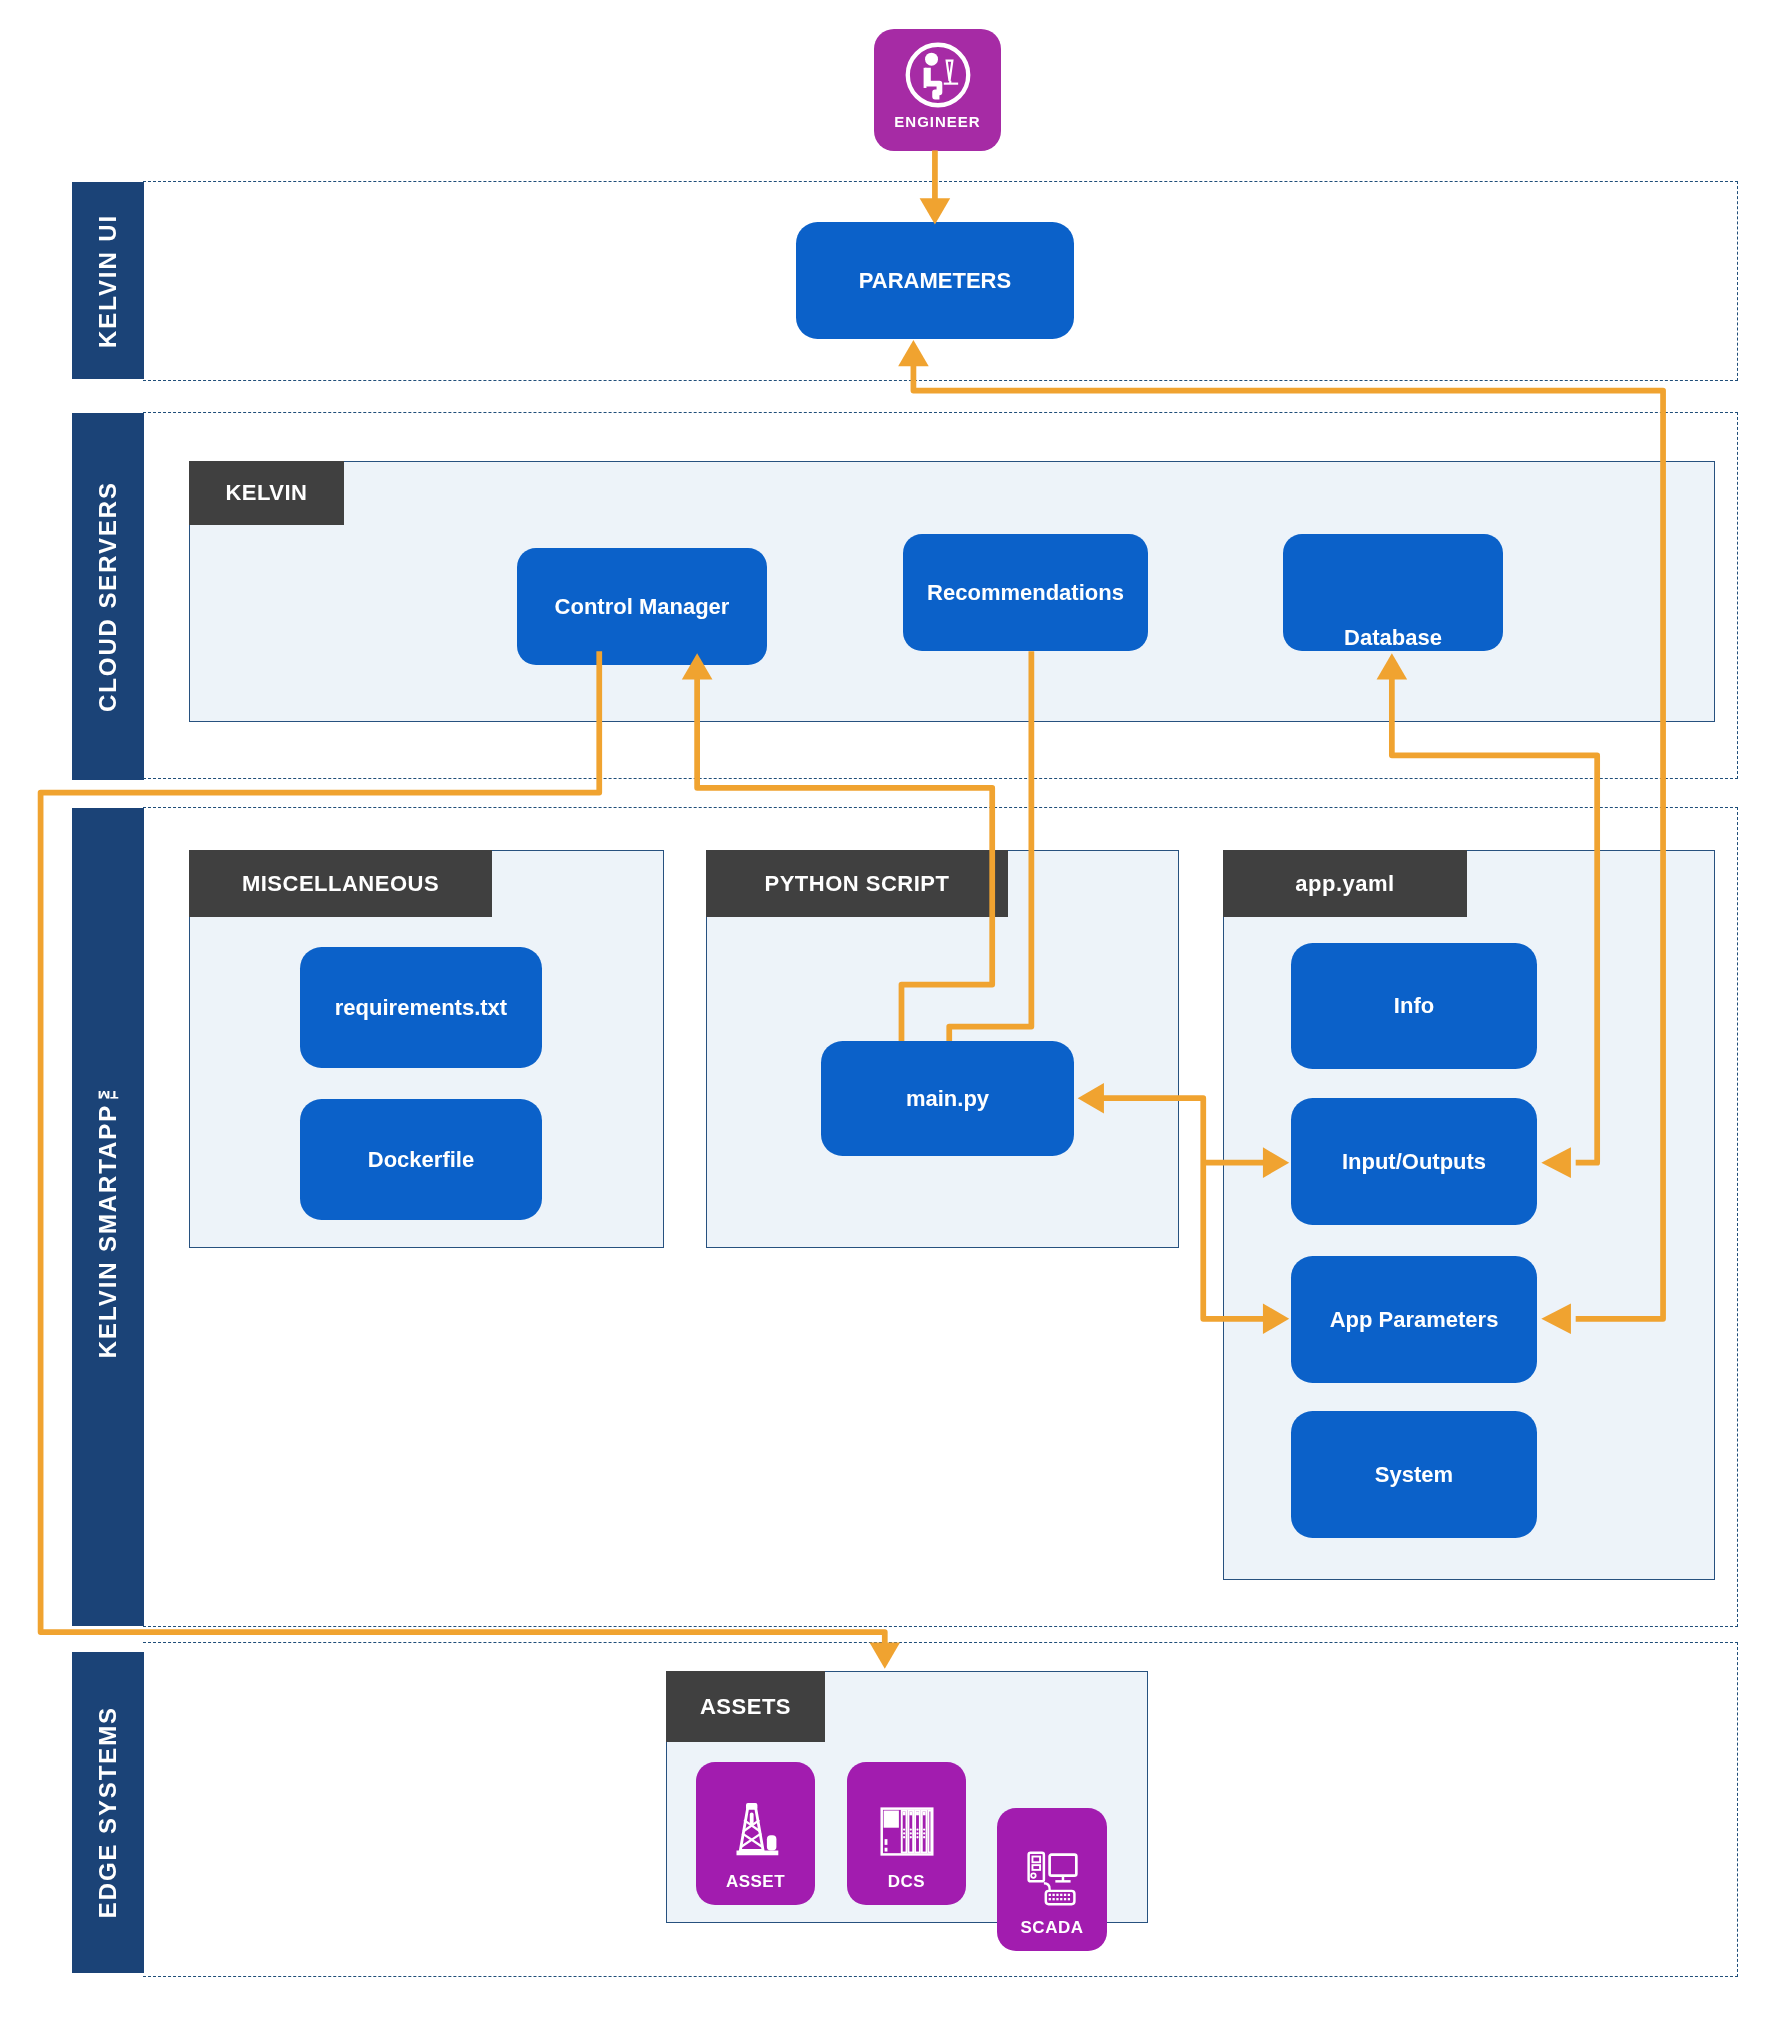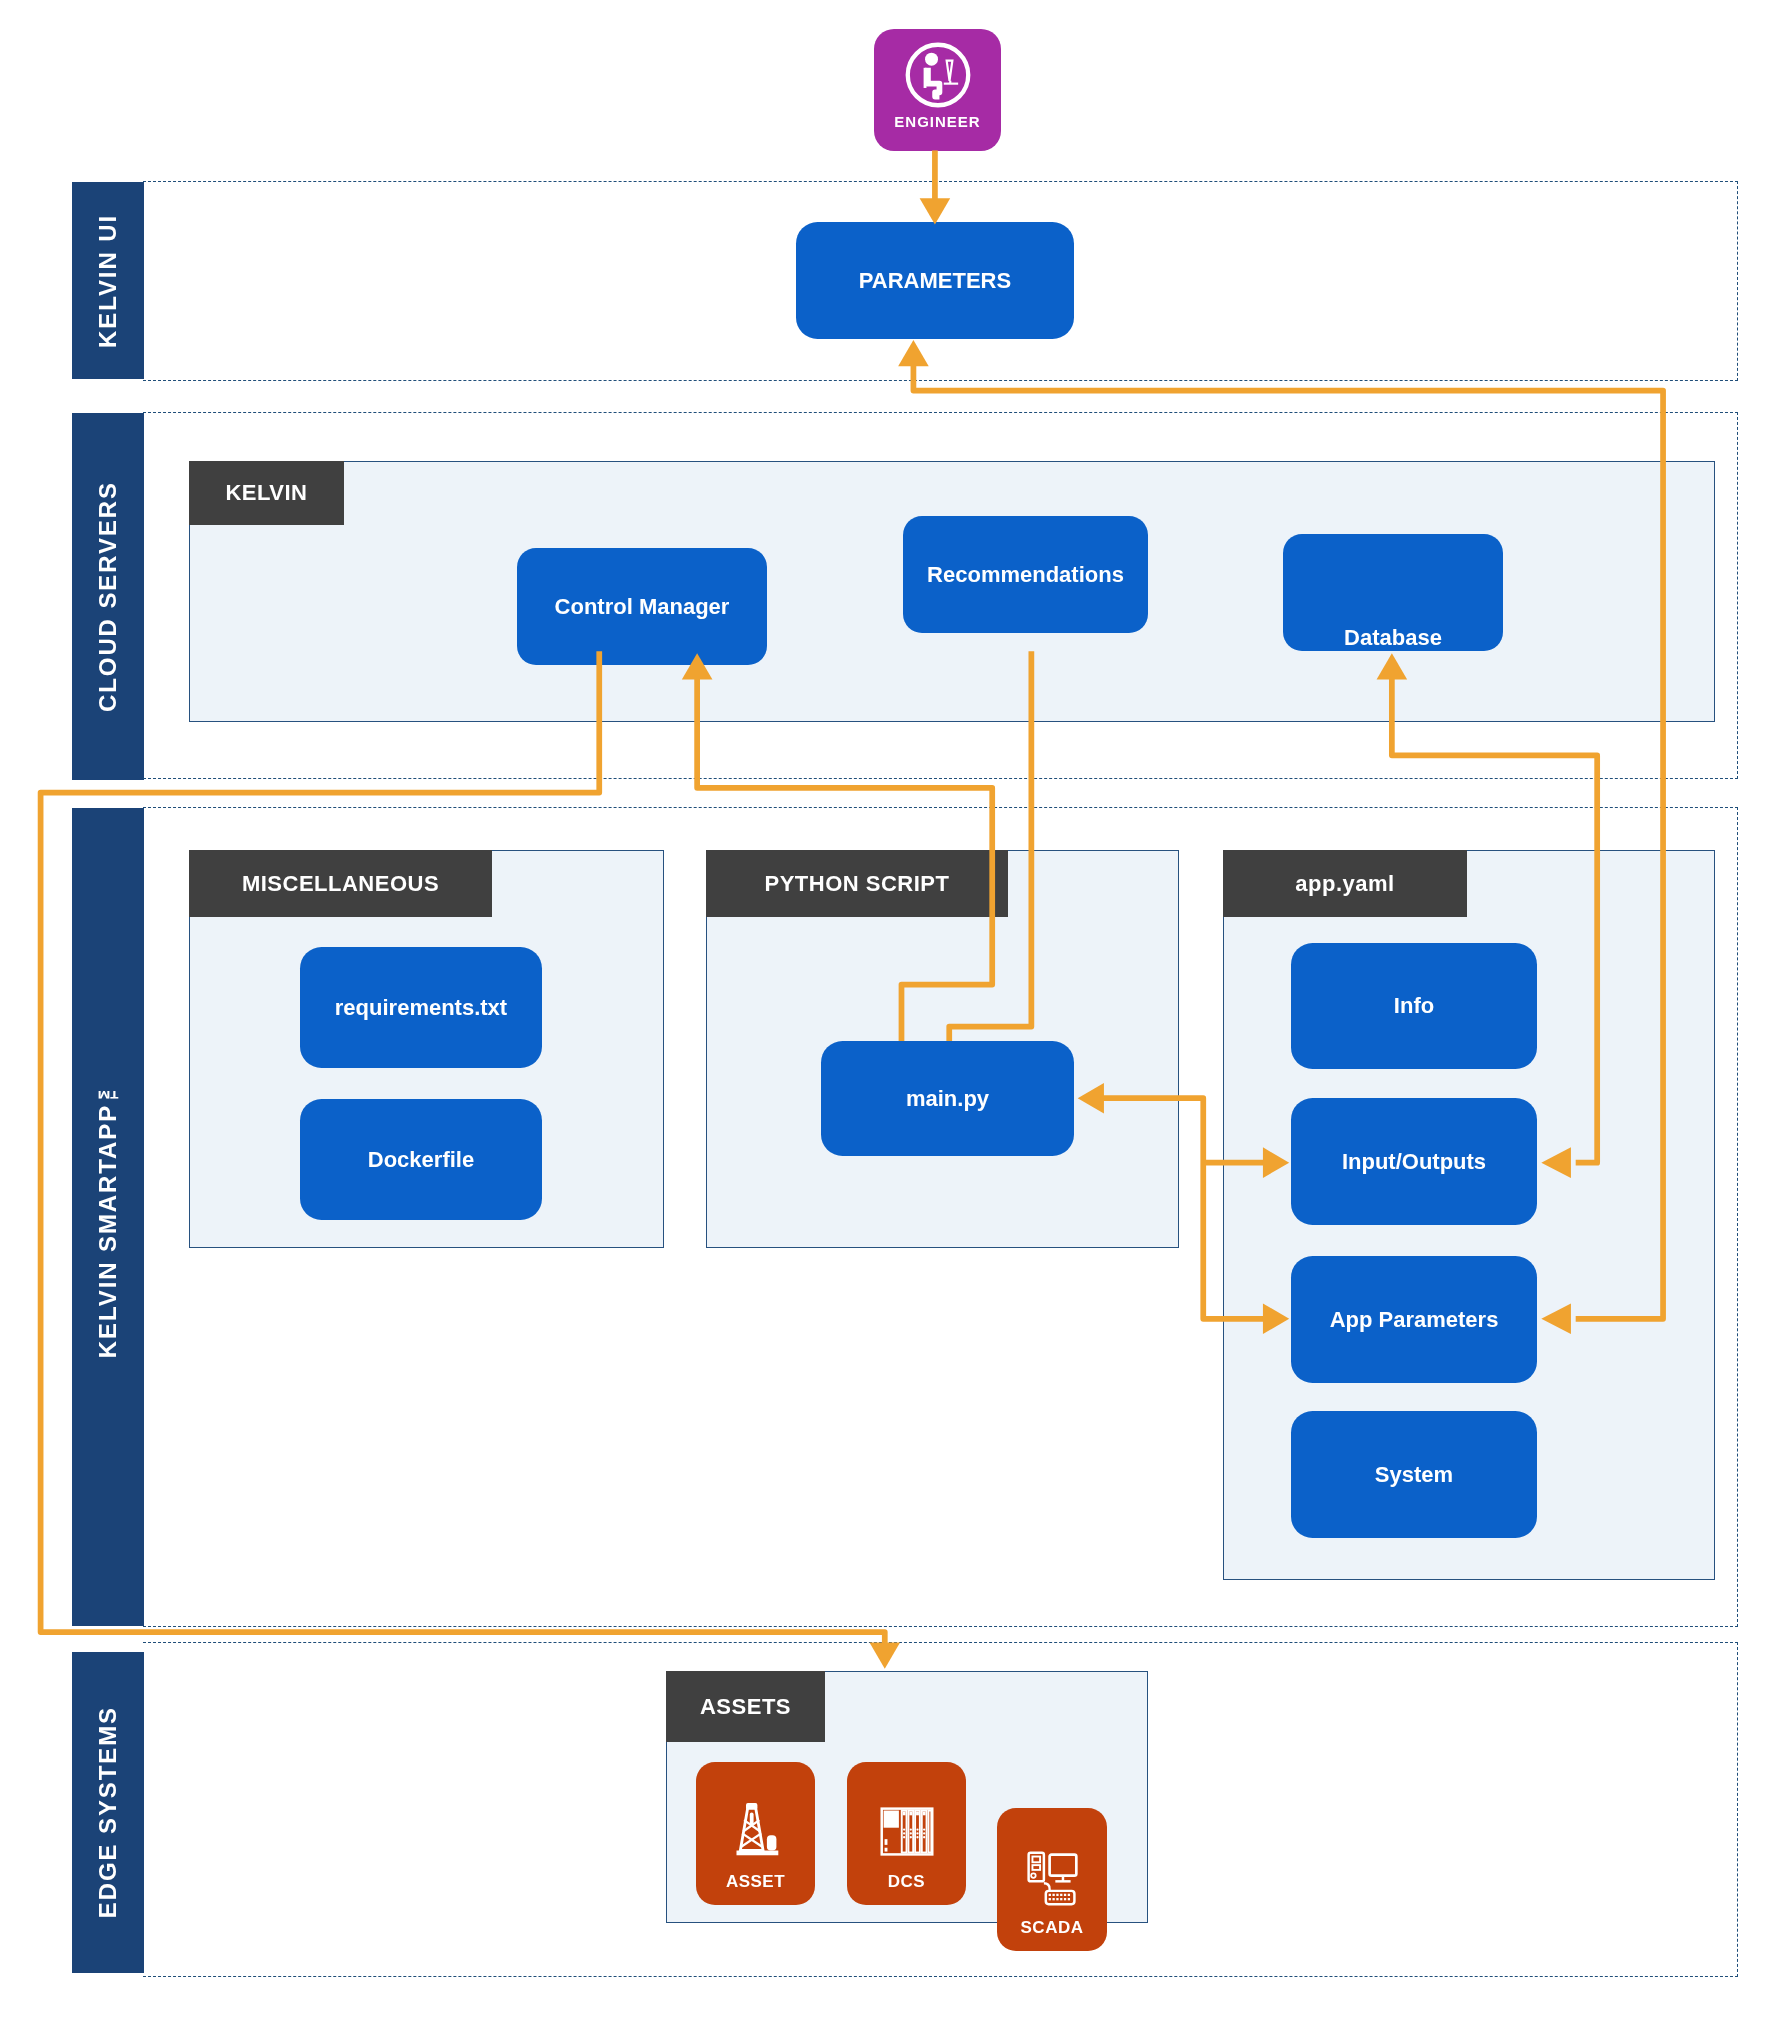--- a/index.html
+++ b/index.html
@@ -10,21 +10,21 @@
   .vbar span{writing-mode:vertical-rl;transform:rotate(180deg);font-weight:bold;font-size:24px;letter-spacing:1.9px;white-space:nowrap;}
   
   .band{border:1.4px dashed #1F4E79;border-left:none;}
   
   .cont{background:#EDF3F9;border:1.4px solid #27517F;}
   
   .tab{background:#404040;color:#ffffff;display:flex;align-items:center;justify-content:center;font-weight:bold;font-size:22px;letter-spacing:0.5px;}
   
   .node{background:#0B61C9;color:#ffffff;border-radius:21.5px;display:flex;align-items:center;justify-content:center;font-weight:bold;font-size:22px;text-align:center;}
   
-  .tile{background:#c2410c;border-radius:19px;color:#ffffff;display:flex;flex-direction:column;align-items:center;justify-content:flex-end;padding-bottom:13.4px;text-align:right;}
+  .tile{background:#a21caf;border-radius:19px;color:#ffffff;display:flex;flex-direction:column;align-items:center;justify-content:flex-end;padding-bottom:13.4px;text-align:right;}
   .tile .lbl{font-weight:bold;font-size:17px;letter-spacing:0.5px;margin-top:8.6px;}
   .tile svg{display:block;}
   
   .actor{background:#A62BA5;border-radius:20px;display:flex;flex-direction:column;align-items:center;justify-content:flex-start;padding-top:9.6px;}
   .actor .lbl{color:#ffffff;font-weight:bold;font-size:15px;letter-spacing:1px;margin-top:2.9px;}
   svg.wires{position:absolute;left:0;top:0;pointer-events:none;}
 </style>
 </head>
 <body>
 
@@ -63,21 +63,21 @@
   <span>PARAMETERS</span>
 </div>
 
 <div class="abs cont" style="left:189px;top:461px;width:1526px;height:261px;"></div>
 <div class="abs tab" style="left:189px;top:461px;width:155px;height:64px;">
   <span>KELVIN</span>
 </div>
 <div class="abs node" style="left:517px;top:548px;width:250px;height:117px;border-radius:19px;">
   <span>Control Manager</span>
 </div>
-<div class="abs node" style="left:903px;top:516px;width:245px;height:117px;border-radius:19px;">
+<div class="abs node" style="left:903px;top:534px;width:245px;height:117px;border-radius:19px;">
   <span>Recommendations</span>
 </div>
 <div class="abs node" style="left:1283px;top:534px;width:220px;height:117px;border-radius:19px;align-items:flex-end;">
   <span>Database</span>
 </div>
 
 <div class="abs cont" style="left:189px;top:850px;width:475px;height:398px;"></div>
 <div class="abs tab" style="left:189px;top:850px;width:303px;height:67px;">
   <span>MISCELLANEOUS</span>
 </div>

